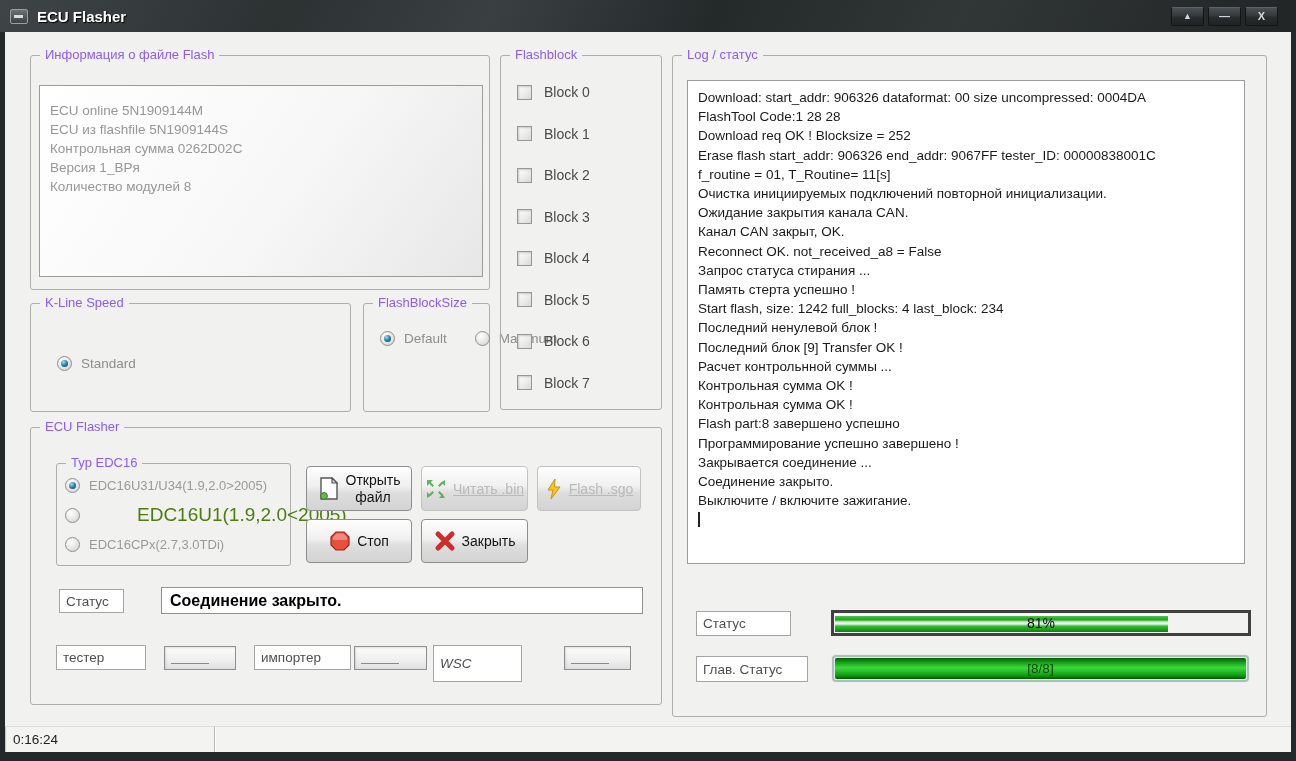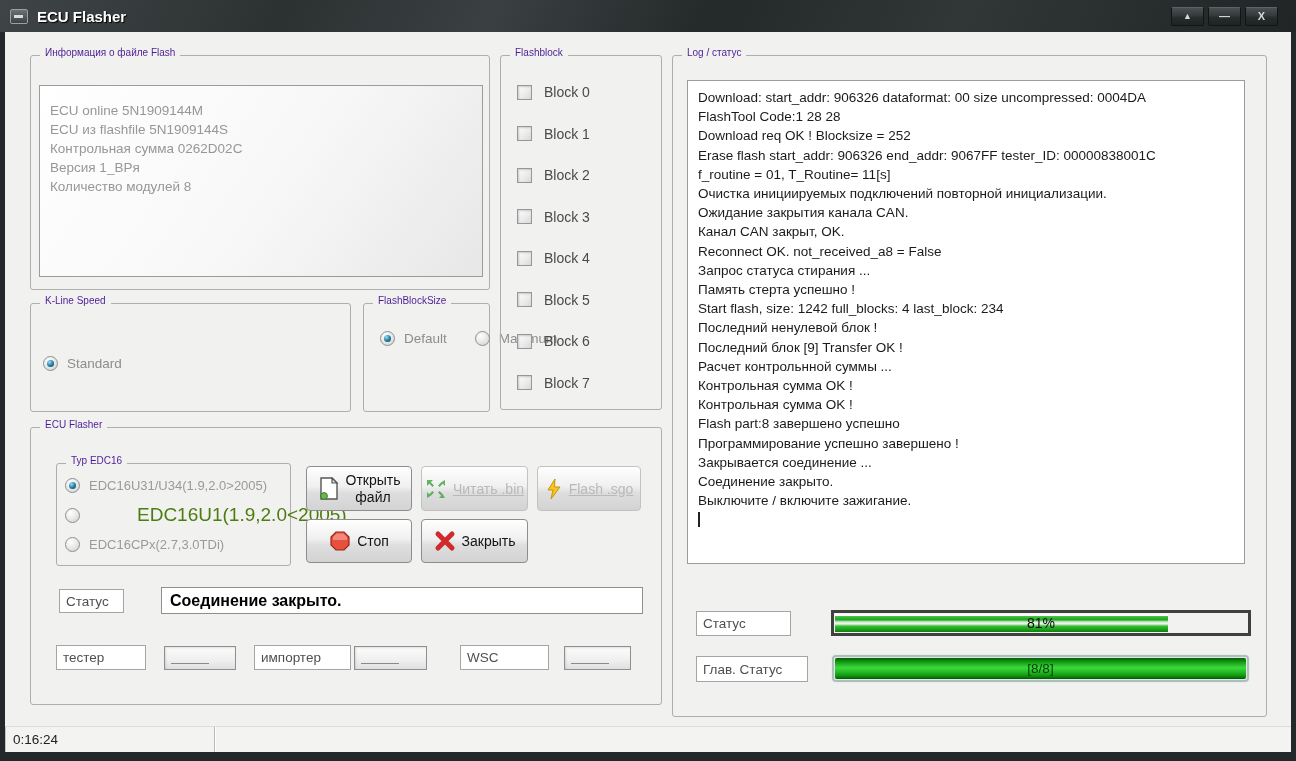--- a/index.html
+++ b/index.html
@@ -19,21 +19,21 @@
     background:linear-gradient(180deg,#4b5152 0%,#343a3b 45%,#272c2d 55%,#1f2324 100%);
     color:#d5d9d9; font-size:11px; font-weight:bold; display:flex; align-items:center; justify-content:center;
     cursor:default; line-height:1; }
   .tb-btn .tri { font-size:9px; }
 
   
   .content { position:absolute; top:32px; left:5px; width:1286px; height:694px; background:#f1f1f0; }
 
   .groupbox { position:absolute; border:1px solid #aeaeae; border-radius:3px; }
   .groupbox > .gb-label { position:absolute; top:-9px; left:9px; background:#f1f1f0; padding:0 5px;
-    font-size:10px; color:#4c1d95; white-space:nowrap; }
+    font-size:13px; color:#8b5cf6; white-space:nowrap; }
 
   
   .info-box { position:absolute; left:8px; top:29px; width:444px; height:192px;
     border:1px solid #9c9c9c; background:linear-gradient(125deg,#ffffff 0%,#f7f7f7 55%,#e7e7e7 100%);
     padding:15px 10px; color:#979797; font-size:13.5px; line-height:19px; overflow:hidden; }
 
   
   .radio-row { display:flex; align-items:center; gap:9px; }
   .radio { width:15px; height:15px; border-radius:50%; border:1px solid #8f8f8f; flex:0 0 auto;
     background:radial-gradient(circle at 35% 30%, #ffffff 0%, #e4e4e4 60%, #c9c9c9 100%); position:relative; }
@@ -123,21 +123,21 @@
       <div>ECU online 5N1909144M</div>
           <div>ECU из flashfile 5N1909144S</div>
           <div>Контрольная сумма 0262D02C</div>
           <div>Версия 1_BPя</div>
           <div>Количество модулей 8</div>
         </div>
     </div>
 
     <div class="groupbox" style="left:25px; top:271px; width:321px; height:109px;">
       <span class="gb-label">K-Line Speed</span>
-      <div style="position:absolute; left:12px; top:52px;text-align:right;">
+      <div style="position:absolute; left:26px; top:52px;text-align:right;">
 
           <div class="radio-row">
             <span class="radio selected"></span>
             <span class="radio-label">Standard</span>
           </div>
         </div>
     </div>
 
     <div class="groupbox" style="left:358px; top:271px; width:127px; height:109px;">
       <span class="gb-label">FlashBlockSize</span>
@@ -269,21 +269,21 @@
         <span>Закрыть</span>
       </div>
 
       <div class="label-box" style="left:28px; top:161px; width:65px; height:24px;">Статус</div>
       <div class="value-box" style="left:130px; top:159px; width:482px; height:27px;">Соединение закрыто.</div>
 
       <div class="label-box" style="left:25px; top:217px; width:90px; height:25px;">тестер</div>
       <div class="mini-input" style="left:133px; top:218px; width:72px; height:24px;"></div>
       <div class="label-box" style="left:223px; top:217px; width:97px; height:25px;">импортер</div>
       <div class="mini-input" style="left:323px; top:218px; width:73px; height:24px;"></div>
-      <div class="label-box" style="left:429px; top:217px; width:89px; height:25px;">WSC</div>
+      <div class="label-box" style="left:402px; top:217px; width:89px; height:37px;font-style:italic;">WSC</div>
       <div class="mini-input" style="left:533px; top:218px; width:67px; height:24px;"></div>
     </div>
 
     <div class="groupbox" style="left:667px; top:23px; width:595px; height:662px;">
       <span class="gb-label">Log / статус</span>
 
       <div class="log-box">
 
       <div>Download: start_addr: 906326 dataformat: 00 size uncompressed: 0004DA</div>
           <div>FlashTool Code:1 28 28</div>

